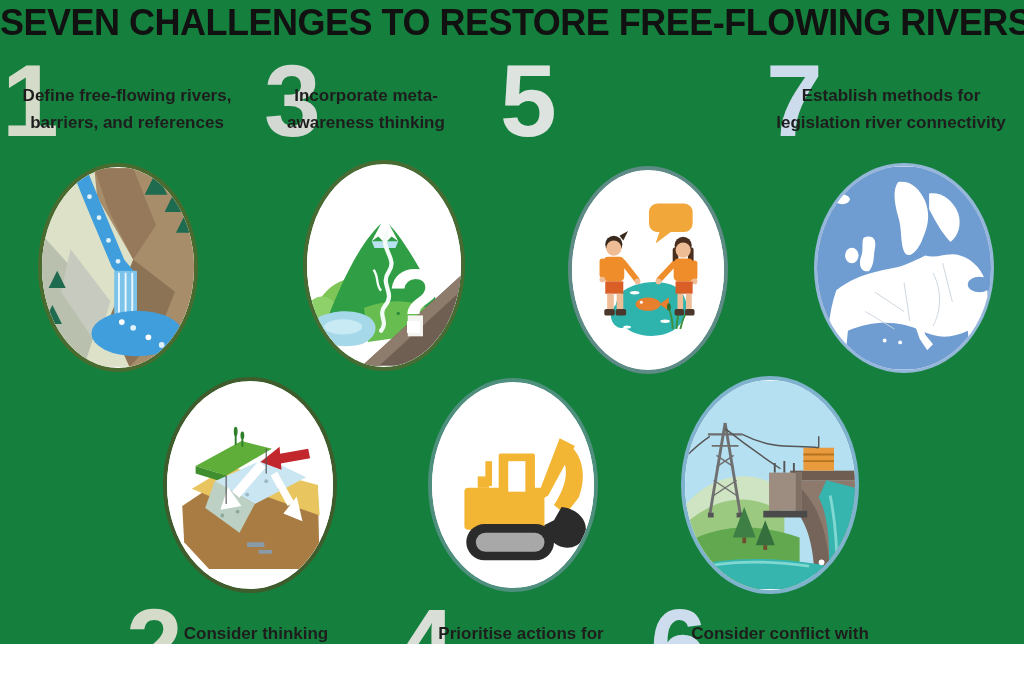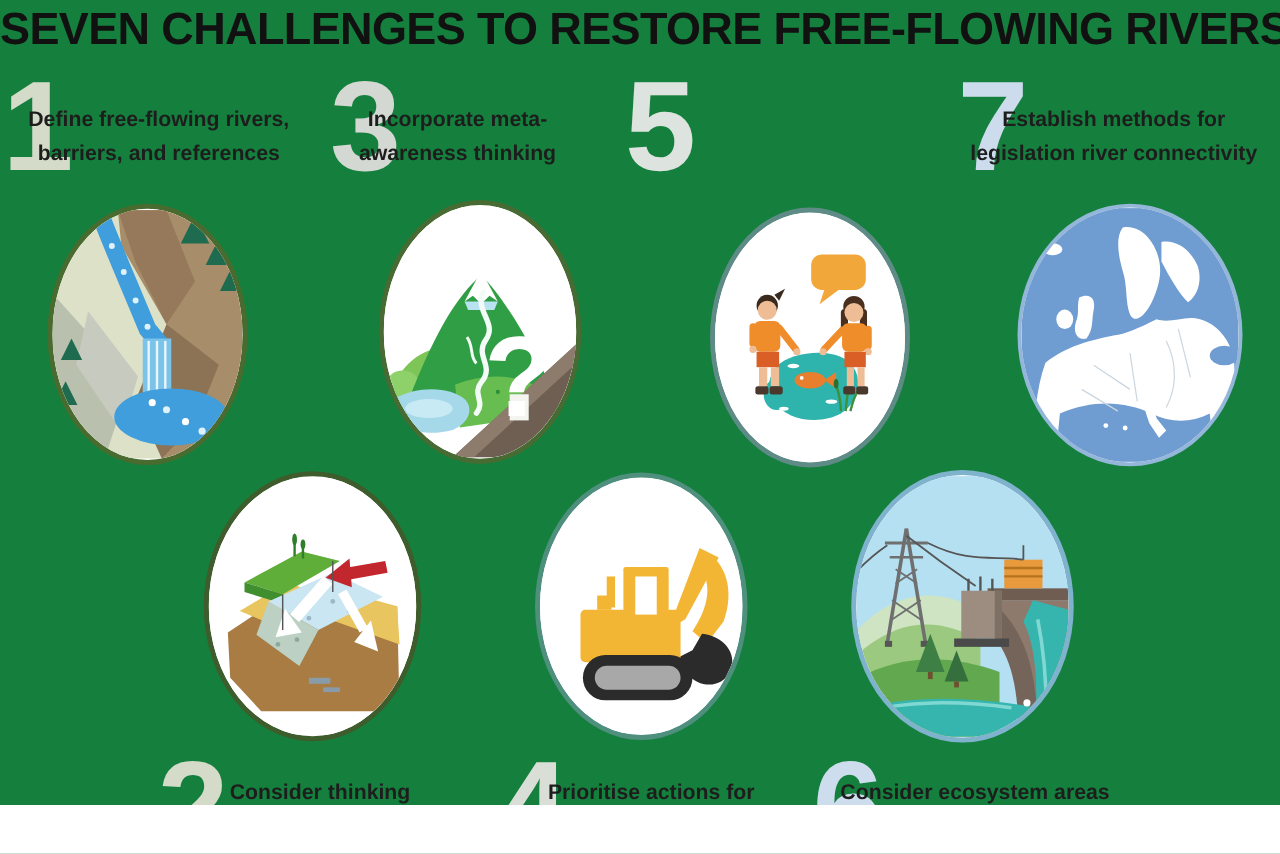--- a/index.html
+++ b/index.html
@@ -313,17 +313,17 @@
   <div class="challenge-header h4">
     <span class="big-num" style="color: rgb(217, 222, 214);">4</span>
     <span class="challenge-text">
       <span class="line">Prioritise actions for</span>
       <span class="line">free-flowing river</span>
     </span>
   </div>
   <div class="challenge-header h6">
     <span class="big-num" style="color: rgb(205, 221, 237);">6</span>
     <span class="challenge-text">
-      <span class="line">Consider ecosystem areas</span>
+      <span class="line">Consider conflict with</span>
     </span>
   </div>
 
 </div>
 
 </body></html>

